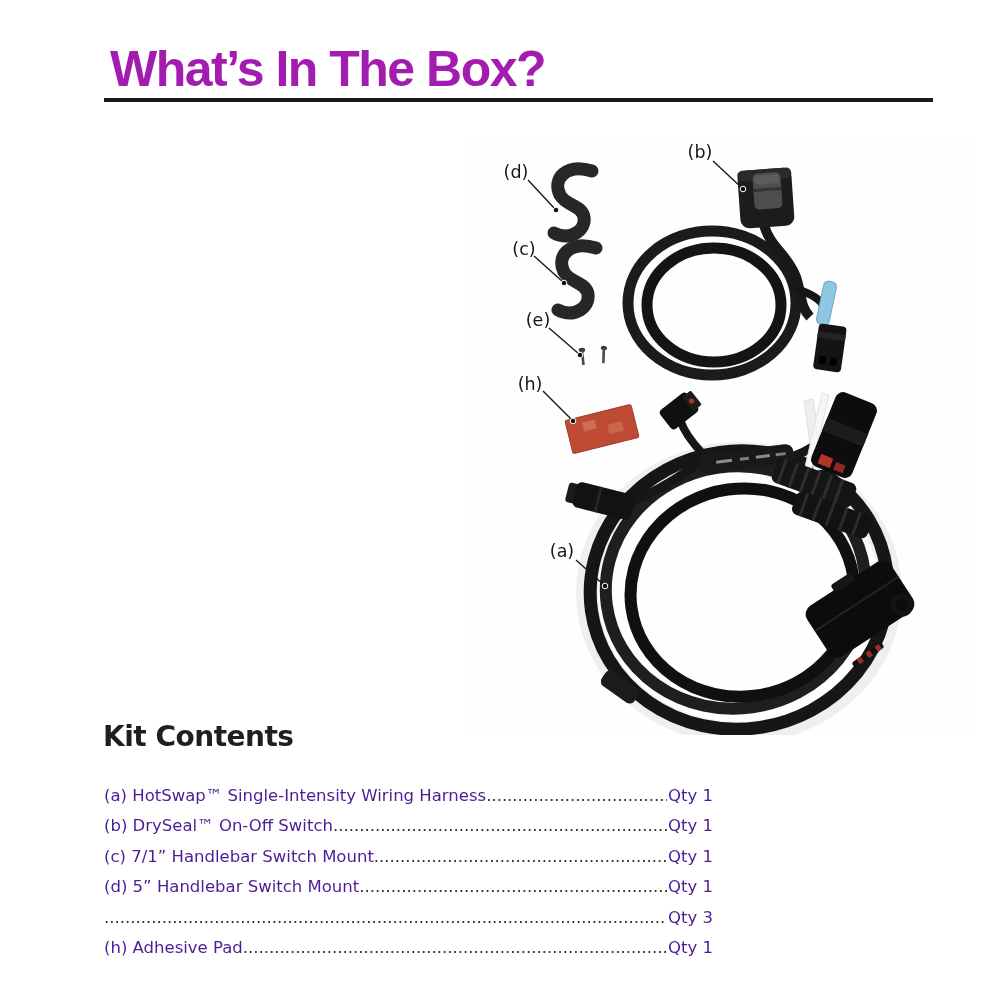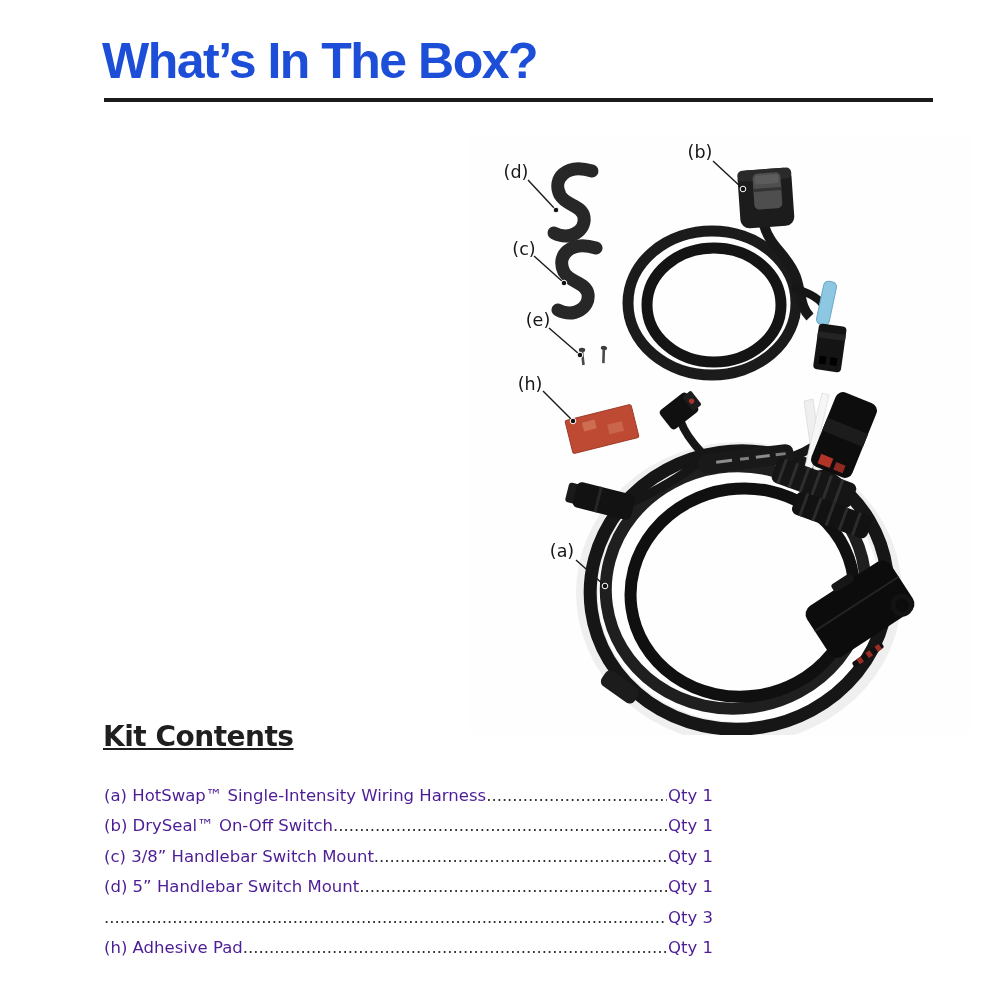--- a/index.html
+++ b/index.html
@@ -1,41 +1,41 @@
 <!DOCTYPE html>
 <html><head>
 <meta charset="utf-8">
 <style>
   html,body{margin:0;padding:0;background:#ffffff;}
   .page{
     position:relative;width:1000px;height:1000px;background:#ffffff;overflow:hidden;
     font-family:"DejaVu Sans",sans-serif;
   }
   .title{
-    position:absolute;left:102px;top:34px;margin:0;
+    position:absolute;left:102px;top:34px;margin:8px;
     font-family:"Liberation Sans",sans-serif;
     font-weight:bold;font-size:50px;line-height:54px;letter-spacing:-1.5px;
-    color:#1d4ed8;white-space:nowrap;
+    color:#a21caf;white-space:nowrap;
   }
   .rule{
     position:absolute;left:104px;top:98px;width:829px;height:4px;background:#1b1b1b;
   }
   .photo{
     position:absolute;left:470px;top:135px;width:500px;height:600px;
   }
   .photo svg{position:absolute;left:0;top:0;}
   .callout{
     position:absolute;transform:translate(-50%,-50%);
     font-family:"DejaVu Sans",sans-serif;font-size:17.5px;color:#161616;
     white-space:nowrap;
   }
   .section-heading{
     position:absolute;left:103px;top:720px;margin:0;
     font-family:"DejaVu Sans",sans-serif;font-weight:bold;
-    font-size:28px;line-height:34px;color:#1f1f1f;letter-spacing:-0.5px;text-decoration:underline;
+    font-size:28px;line-height:34px;color:#1f1f1f;letter-spacing:-0.5px;
   }
   .kit-list{
     position:absolute;left:104px;top:763px;width:609px;
     font-size:16.5px;color:#4c1d95;
   }
   .kit-row{
     display:flex;align-items:baseline;height:30.4px;line-height:30.4px;
   }
   .kit-name{flex:0 0 auto;white-space:nowrap;}
   .kit-dots{
@@ -228,21 +228,21 @@
       <span class="kit-name">(a) HotSwap™ Single-Intensity Wiring Harness</span>
       <span class="kit-dots"></span>
       <span class="kit-qty">Qty 1</span>
     </div>
     <div class="kit-row">
       <span class="kit-name">(b) DrySeal™ On-Off Switch</span>
       <span class="kit-dots"></span>
       <span class="kit-qty">Qty 1</span>
     </div>
     <div class="kit-row">
-      <span class="kit-name">(c) 3/8” Handlebar Switch Mount</span>
+      <span class="kit-name">(c) 7/1” Handlebar Switch Mount</span>
       <span class="kit-dots"></span>
       <span class="kit-qty">Qty 1</span>
     </div>
     <div class="kit-row">
       <span class="kit-name">(d) 5” Handlebar Switch Mount</span>
       <span class="kit-dots"></span>
       <span class="kit-qty">Qty 1</span>
     </div>
     <div class="kit-row">
       <span class="kit-dots"></span>

